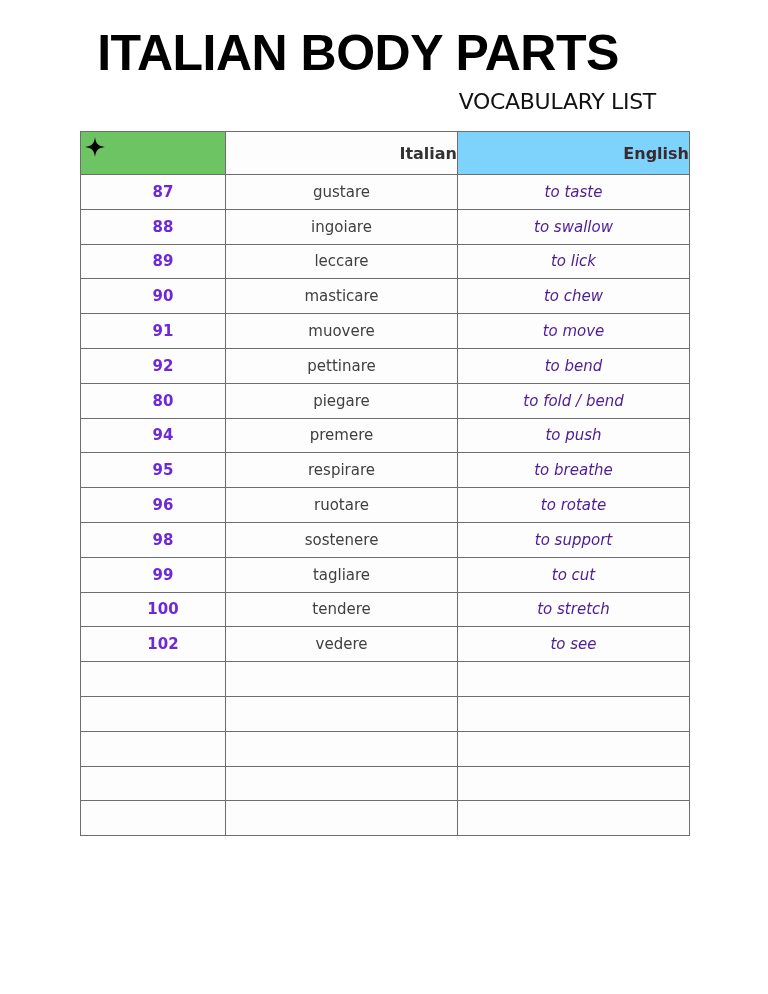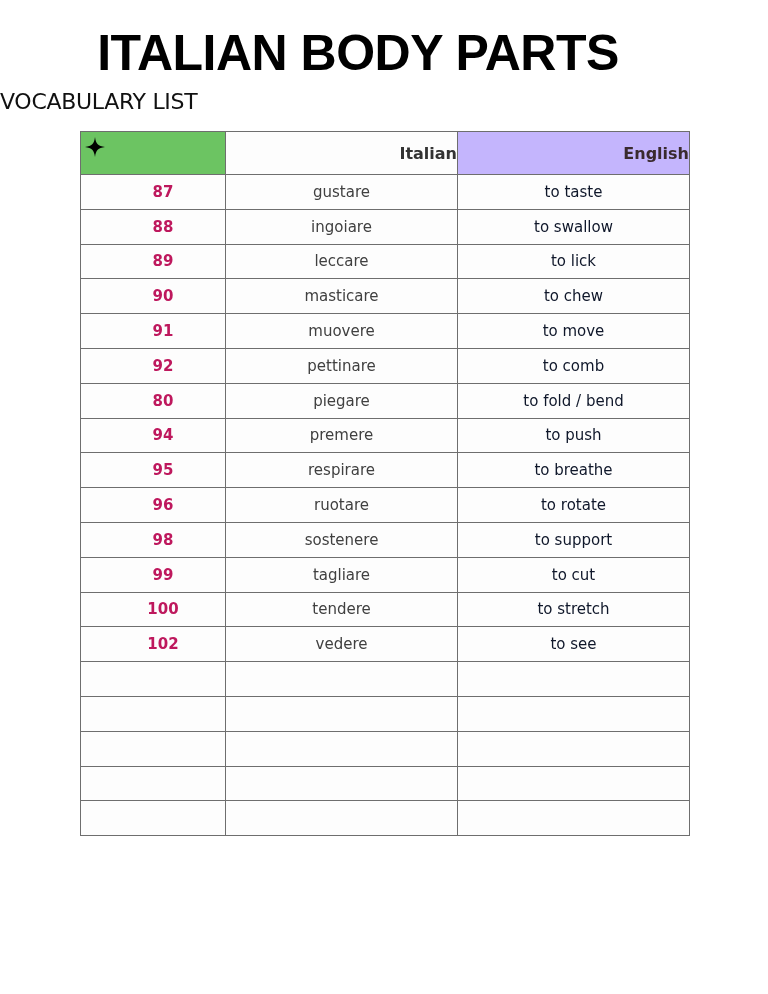--- a/index.html
+++ b/index.html
@@ -1,29 +1,29 @@
 <!DOCTYPE html>
 <html><head>
 <meta charset="utf-8">
 <style>
   html, body { margin:0; padding:0; }
   body { width:768px; height:994px; background:#ffffff; position:relative; overflow:hidden; font-family:"DejaVu Sans", sans-serif; }
   .title { position:absolute; left:0; width:716px; top:26px; text-align:center; font-family:"Liberation Sans", sans-serif; font-weight:bold; font-size:50px; letter-spacing:-0.5px; color:#000; line-height:54px; }
-  .subtitle { position:absolute; left:0; width:656px; top:88px; text-align:left; font-family:"DejaVu Sans", sans-serif; font-size:22px; color:#111; line-height:28px; letter-spacing:-0.3px; }
+  .subtitle { position:absolute; left:0; width:656px; top:88px; text-align:right; font-family:"DejaVu Sans", sans-serif; font-size:22px; color:#111; line-height:28px; letter-spacing:-0.3px; }
   table { position:absolute; left:80px; top:131px; width:609px; border-collapse:collapse; table-layout:fixed; }
   td, th { border:1px solid #6e6e6e; text-align:center; padding:0; color:#333; background:#fdfdfd; }
   th { height:42px; font-size:16px; font-weight:bold;text-align:right; }
   td { height:33.8px; font-size:15px; }
   col.c1 { width:145px; } col.c2 { width:232px; } col.c3 { width:232px; }
   .th-num { background:#6cc462; text-align:left; vertical-align:top; position:relative; }
-  .th-en { background:#c4b5fd; color:#3a2a2e; }
+  .th-en { background:#7dd3fc; color:#3a2a2e; }
   .star { position:absolute; left:4px; top:5px; width:20px; height:20px; }
-  .num { font-weight:bold; color:#be185d;padding-left:20px; }
+  .num { font-weight:bold; color:#6d28d9;padding-left:20px; }
   .it { color:#404040; }
-  .en { color:#0f172a; font-family:"DejaVu Sans", sans-serif; }
+  .en { font-style:italic; color:#4c1d95; font-family:"DejaVu Sans", sans-serif; }
 </style>
 </head>
 <body>
 
 <div class="title">ITALIAN BODY PARTS</div>
 <div class="subtitle">VOCABULARY LIST</div>
 
 <table>
   <colgroup>
       <col class="c1">
@@ -63,21 +63,21 @@
         <td class="en">to chew</td>
       </tr>
       <tr>
         <td class="num">91</td>
         <td class="it">muovere</td>
         <td class="en">to move</td>
       </tr>
       <tr>
         <td class="num">92</td>
         <td class="it">pettinare</td>
-        <td class="en">to comb</td>
+        <td class="en">to bend</td>
       </tr>
       <tr>
         <td class="num">80</td>
         <td class="it">piegare</td>
         <td class="en">to fold / bend</td>
       </tr>
       <tr>
         <td class="num">94</td>
         <td class="it">premere</td>
         <td class="en">to push</td>

